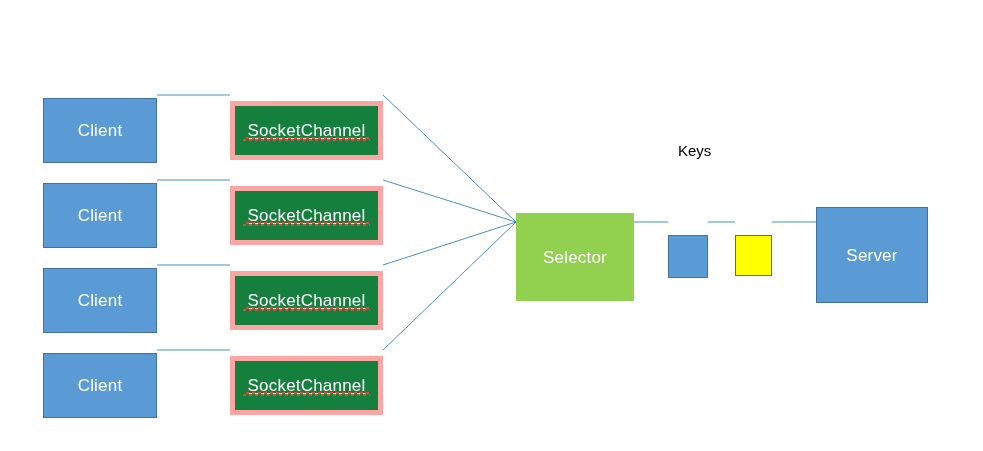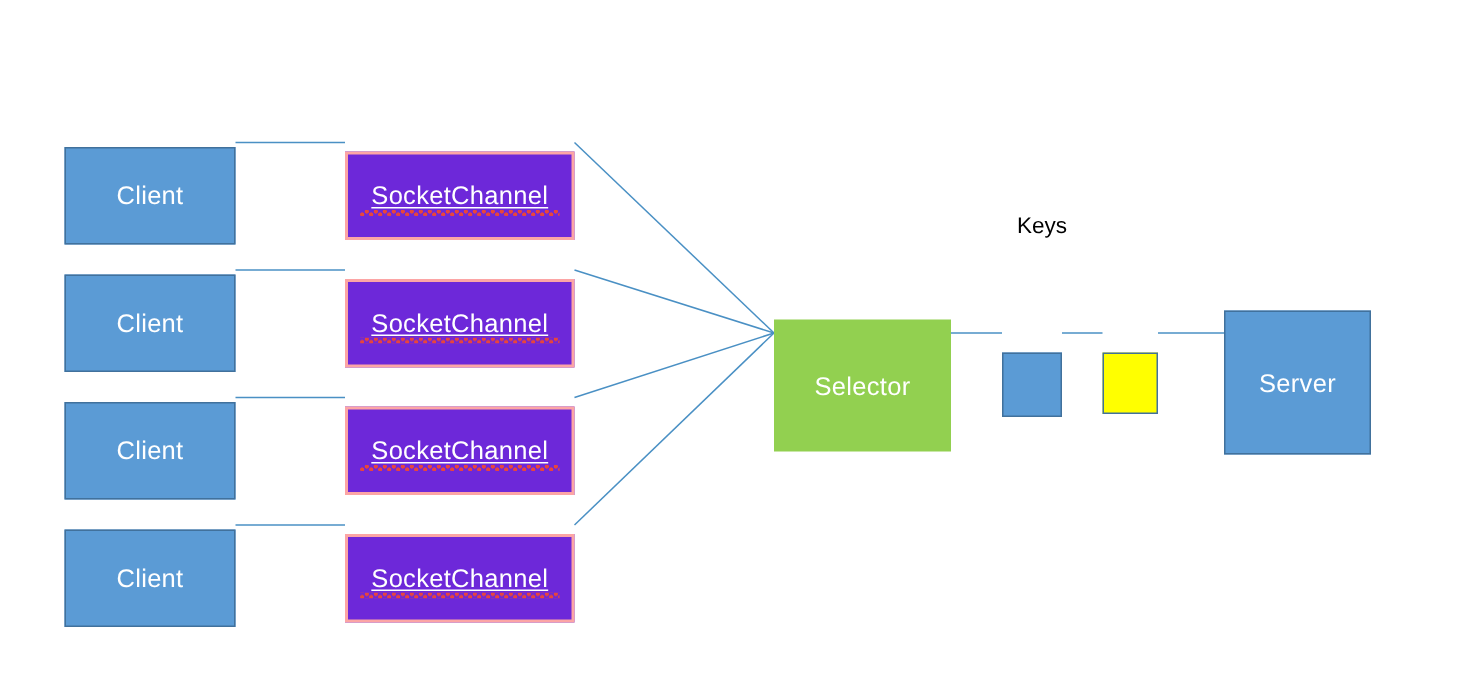--- a/index.html
+++ b/index.html
@@ -41,22 +41,22 @@
     white-space: nowrap;
   }
   .client-box {
     background: #5B9BD5;
     border: 1px solid #41719C;
   }
   .client-box .node-label {
     color: #ffffff;
   }
   .channel-box {
-    background: #6d28d9;
-    border: 2px solid #fca5a5;
+    background: #15803d;
+    border: 5px solid #fca5a5;
   }
   .channel-box .node-label {
     color: #ffffff;
     text-decoration: underline;
     text-decoration-color: #ffffff;
     text-underline-offset: 2px;
   }
   .squiggle {
     position: absolute;
     left: 8px;
@@ -158,17 +158,17 @@
 
   <div class="node-box selector-box" style="left: 516px; top: 178px; width: 118px; height: 88px;">
     <span class="node-label">Selector</span>
   </div>
 
   <div class="free-label" style="left: 678px; top: 142px;">Keys</div>
 
   <div class="node-box key-blue" style="left: 668px; top: 200px; width: 40px; height: 43px;"></div>
   <div class="node-box key-yellow" style="left: 735px; top: 200px; width: 37px; height: 41px;"></div>
 
-  <div class="node-box server-box" style="left: 816px; top: 172px; width: 98px; height: 96px;">
+  <div class="node-box server-box" style="left: 816px; top: 172px; width: 112px; height: 96px;">
     <span class="node-label">Server</span>
   </div>
 
 </div>
 
 </body></html>

